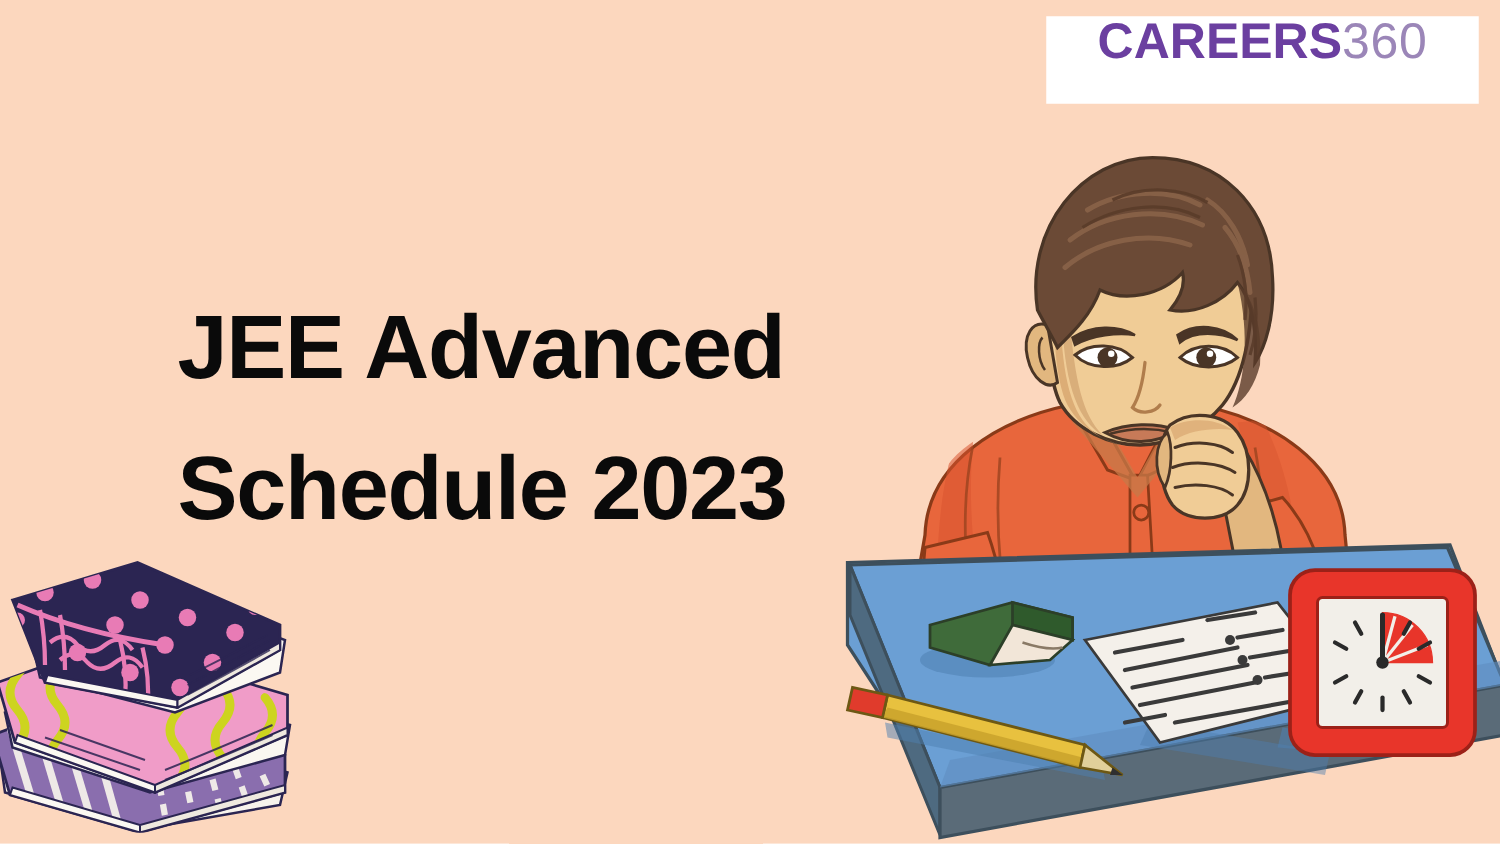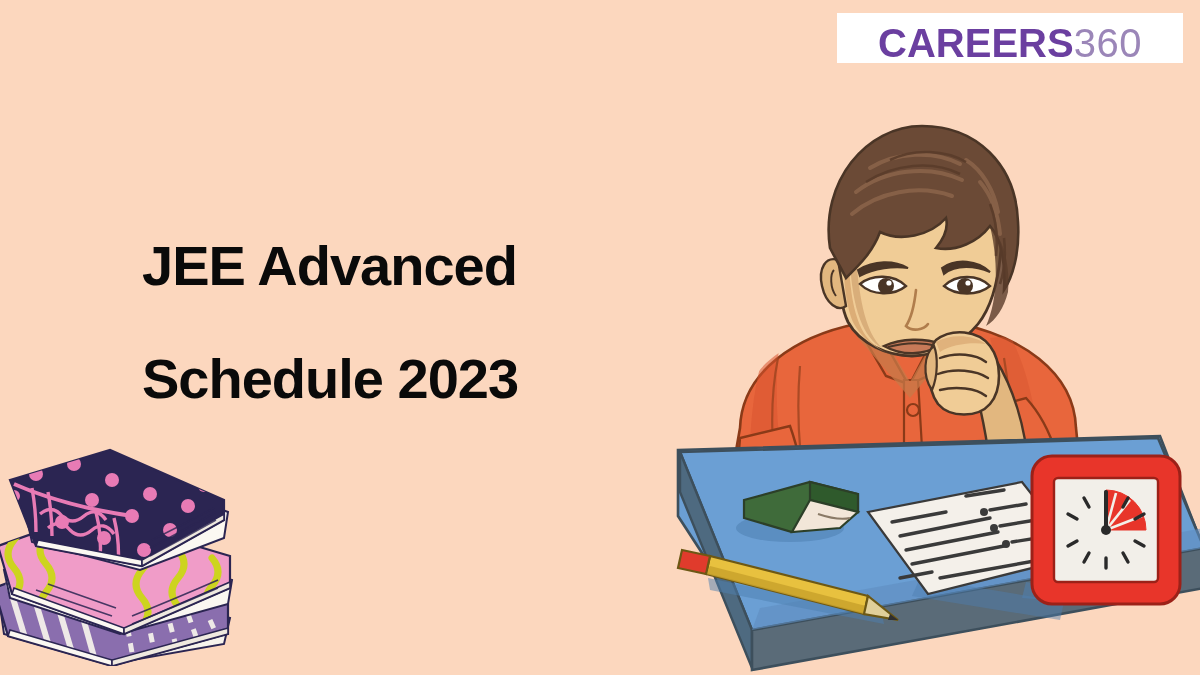--- a/index.html
+++ b/index.html
@@ -15,24 +15,24 @@
     width:1200px;
     height:675px;
     overflow:hidden;
     background:#fcd7be;
   }
 
   
   .logo-box {
     position:absolute;
     left:837px; top:13px;
-    width:346px; height:50px;
+    width:346px; height:70px;
     background:#ffffff;
     display:flex;
-    align-items:flex-end;
+    align-items:flex-start;
     justify-content:center;
   }
   .logo-text {
     font-family:"Liberation Sans", sans-serif;
     font-size:40px;
     letter-spacing:-0.5px;
     white-space:nowrap;
     line-height:1;
   }
   .logo-careers {
@@ -42,26 +42,26 @@
   }
   .logo-360 {
     font-weight:400;
     color:#9b86b8;
     letter-spacing:0.5px;
   }
 
   
   .headline {
     position:absolute;
-    left:142px; top:209px;
+    left:142px; top:222px;
     width:620px;
     color:#0a0a0a;
     font-family:"Liberation Sans", sans-serif;
     font-weight:bold;
-    font-size:56px;
+    font-size:72px;
     line-height:113px;
     letter-spacing:-1px;
   }
   .headline .ln { display:block; white-space:nowrap; }
 
   
   .books {
     position:absolute;
     left:-8px; top:438px;
     width:256px; height:228px;

